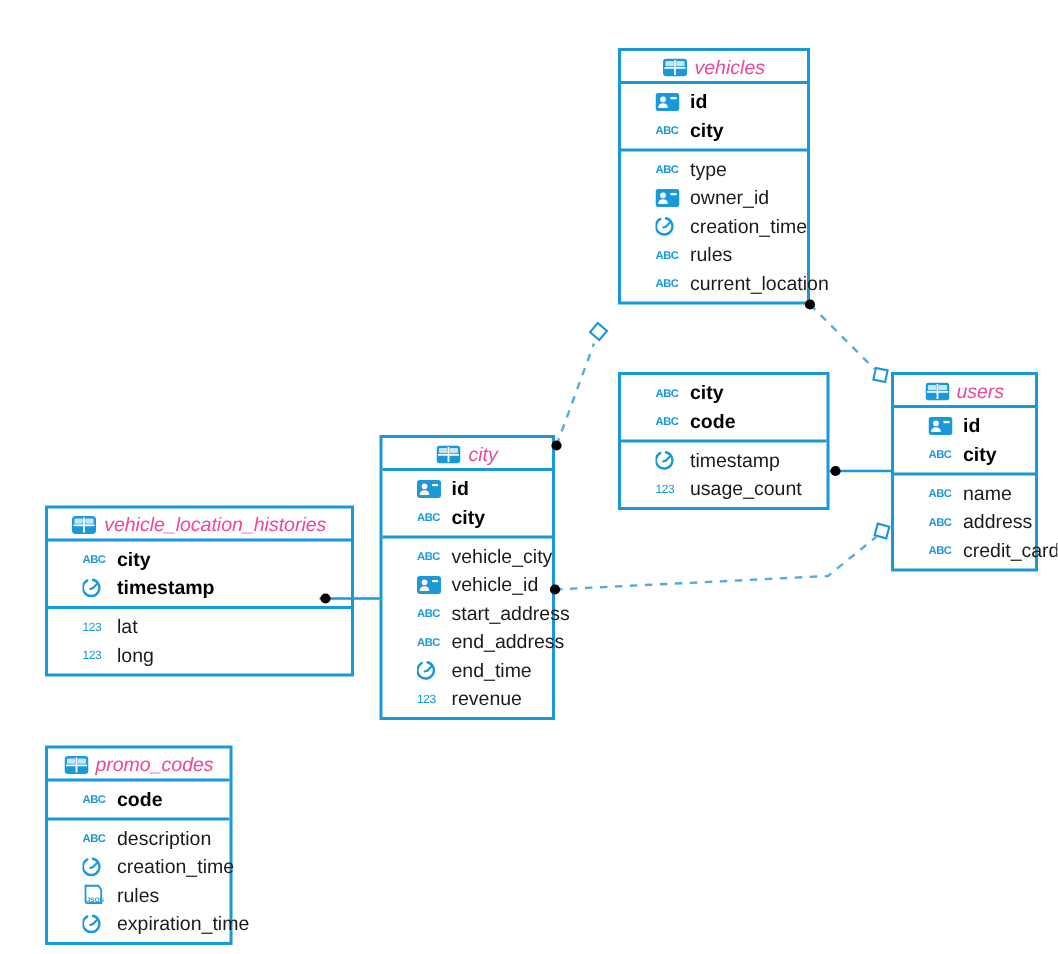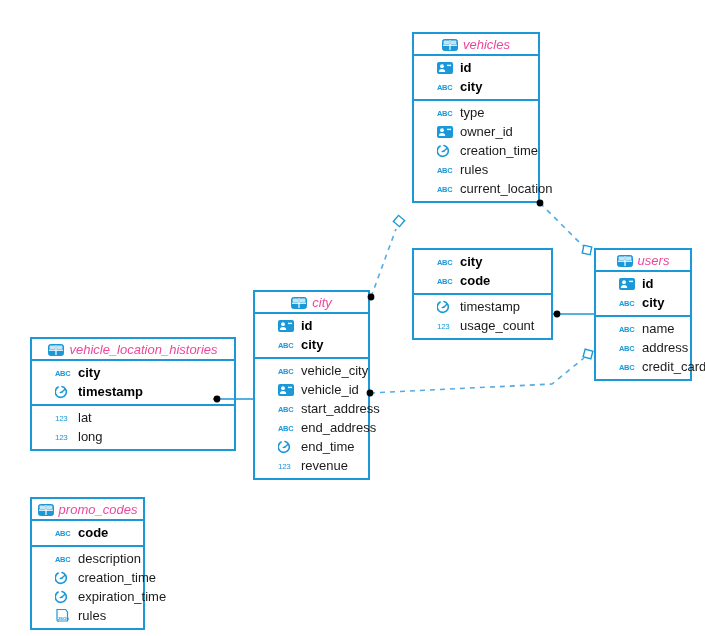--- a/index.html
+++ b/index.html
@@ -339,21 +339,21 @@
         <div class="col-row">
           <span class="col-icon">
             <svg xmlns="http://www.w3.org/2000/svg" width="18" height="11" viewBox="0 0 18 11">
               <text x="0" y="8.6" font-family="Liberation Sans,sans-serif" font-size="8" fill="#1b98d8" letter-spacing="-0.3">123</text>
             </svg>
           </span>
           <span class="col-name">long</span>
         </div>
       </div>
     </div>
-    <div class="table-card" style="left: 30px; top: 497px; width: 115px;">
+    <div class="table-card" style="left: 30px; top: 497px; width: 125px;">
       <div class="t-header">
         <span class="col-icon" style="flex: 0 0 16px; width: 16px;">
           <svg xmlns="http://www.w3.org/2000/svg" width="16" height="12" viewBox="0 0 16 12">
             <rect x="0.5" y="0.5" width="15" height="11" rx="2" fill="#1b98d8" stroke="#1b98d8"></rect>
             <rect x="1.6" y="1.6" width="5.6" height="3.6" rx="0.8" fill="#ffffff" opacity="0.75"></rect>
             <rect x="8.8" y="1.6" width="5.6" height="3.6" rx="0.8" fill="#ffffff" opacity="0.75"></rect>
             <line x1="1" y1="6.2" x2="15" y2="6.2" stroke="#fff" stroke-width="1.2"></line>
             <line x1="8" y1="1" x2="8" y2="11" stroke="#fff" stroke-width="1.2"></line>
           </svg>
         </span>
@@ -383,36 +383,36 @@
             <svg xmlns="http://www.w3.org/2000/svg" width="14" height="14" viewBox="0 0 14 14">
               <path d="M 3.2 2.0 A 5.5 5.5 0 1 0 7 1.5" fill="none" stroke="#1b98d8" stroke-width="1.6" stroke-linecap="round"></path>
               <line x1="7" y1="7" x2="9.6" y2="4.4" stroke="#1b98d8" stroke-width="1.4" stroke-linecap="round"></line>
               <line x1="7" y1="7" x2="5.2" y2="7.6" stroke="#1b98d8" stroke-width="1.4" stroke-linecap="round"></line>
             </svg>
           </span>
           <span class="col-name">creation_time</span>
         </div>
         <div class="col-row">
           <span class="col-icon">
-            <svg xmlns="http://www.w3.org/2000/svg" width="14" height="14" viewBox="0 0 14 14">
-              <path d="M 3.2 2.0 A 5.5 5.5 0 1 0 7 1.5" fill="none" stroke="#1b98d8" stroke-width="1.6" stroke-linecap="round"></path>
-              <line x1="7" y1="7" x2="9.6" y2="4.4" stroke="#1b98d8" stroke-width="1.4" stroke-linecap="round"></line>
-              <line x1="7" y1="7" x2="5.2" y2="7.6" stroke="#1b98d8" stroke-width="1.4" stroke-linecap="round"></line>
-            </svg>
-          </span>
-          <span class="col-name">expiration_time</span>
-        </div>
-        <div class="col-row">
-          <span class="col-icon">
             <svg xmlns="http://www.w3.org/2000/svg" width="14" height="15" viewBox="0 0 14 15">
               <path d="M2 1.5 h8.5 l2 2.5 v9 h-8 q-2.5 0.8 -2.5 -1.5 Z" fill="none" stroke="#1b98d8" stroke-width="1.2"></path>
               <text x="2.6" y="12" font-family="Liberation Sans,sans-serif" font-size="4.4" font-weight="bold" fill="#1b98d8">JSON</text>
             </svg>
           </span>
           <span class="col-name">rules</span>
+        </div>
+        <div class="col-row">
+          <span class="col-icon">
+            <svg xmlns="http://www.w3.org/2000/svg" width="14" height="14" viewBox="0 0 14 14">
+              <path d="M 3.2 2.0 A 5.5 5.5 0 1 0 7 1.5" fill="none" stroke="#1b98d8" stroke-width="1.6" stroke-linecap="round"></path>
+              <line x1="7" y1="7" x2="9.6" y2="4.4" stroke="#1b98d8" stroke-width="1.4" stroke-linecap="round"></line>
+              <line x1="7" y1="7" x2="5.2" y2="7.6" stroke="#1b98d8" stroke-width="1.4" stroke-linecap="round"></line>
+            </svg>
+          </span>
+          <span class="col-name">expiration_time</span>
         </div>
       </div>
     </div>
     <svg id="wires" width="705" height="636">
       <g>
         <polyline points="213,399 253,399" fill="none" stroke="#1b98d8" stroke-width="1.6"></polyline>
         <circle cx="217" cy="399" r="3.4" fill="#000000"></circle>
       </g>
       <g>
         <polyline points="553,314 594,314" fill="none" stroke="#1b98d8" stroke-width="1.6"></polyline>

